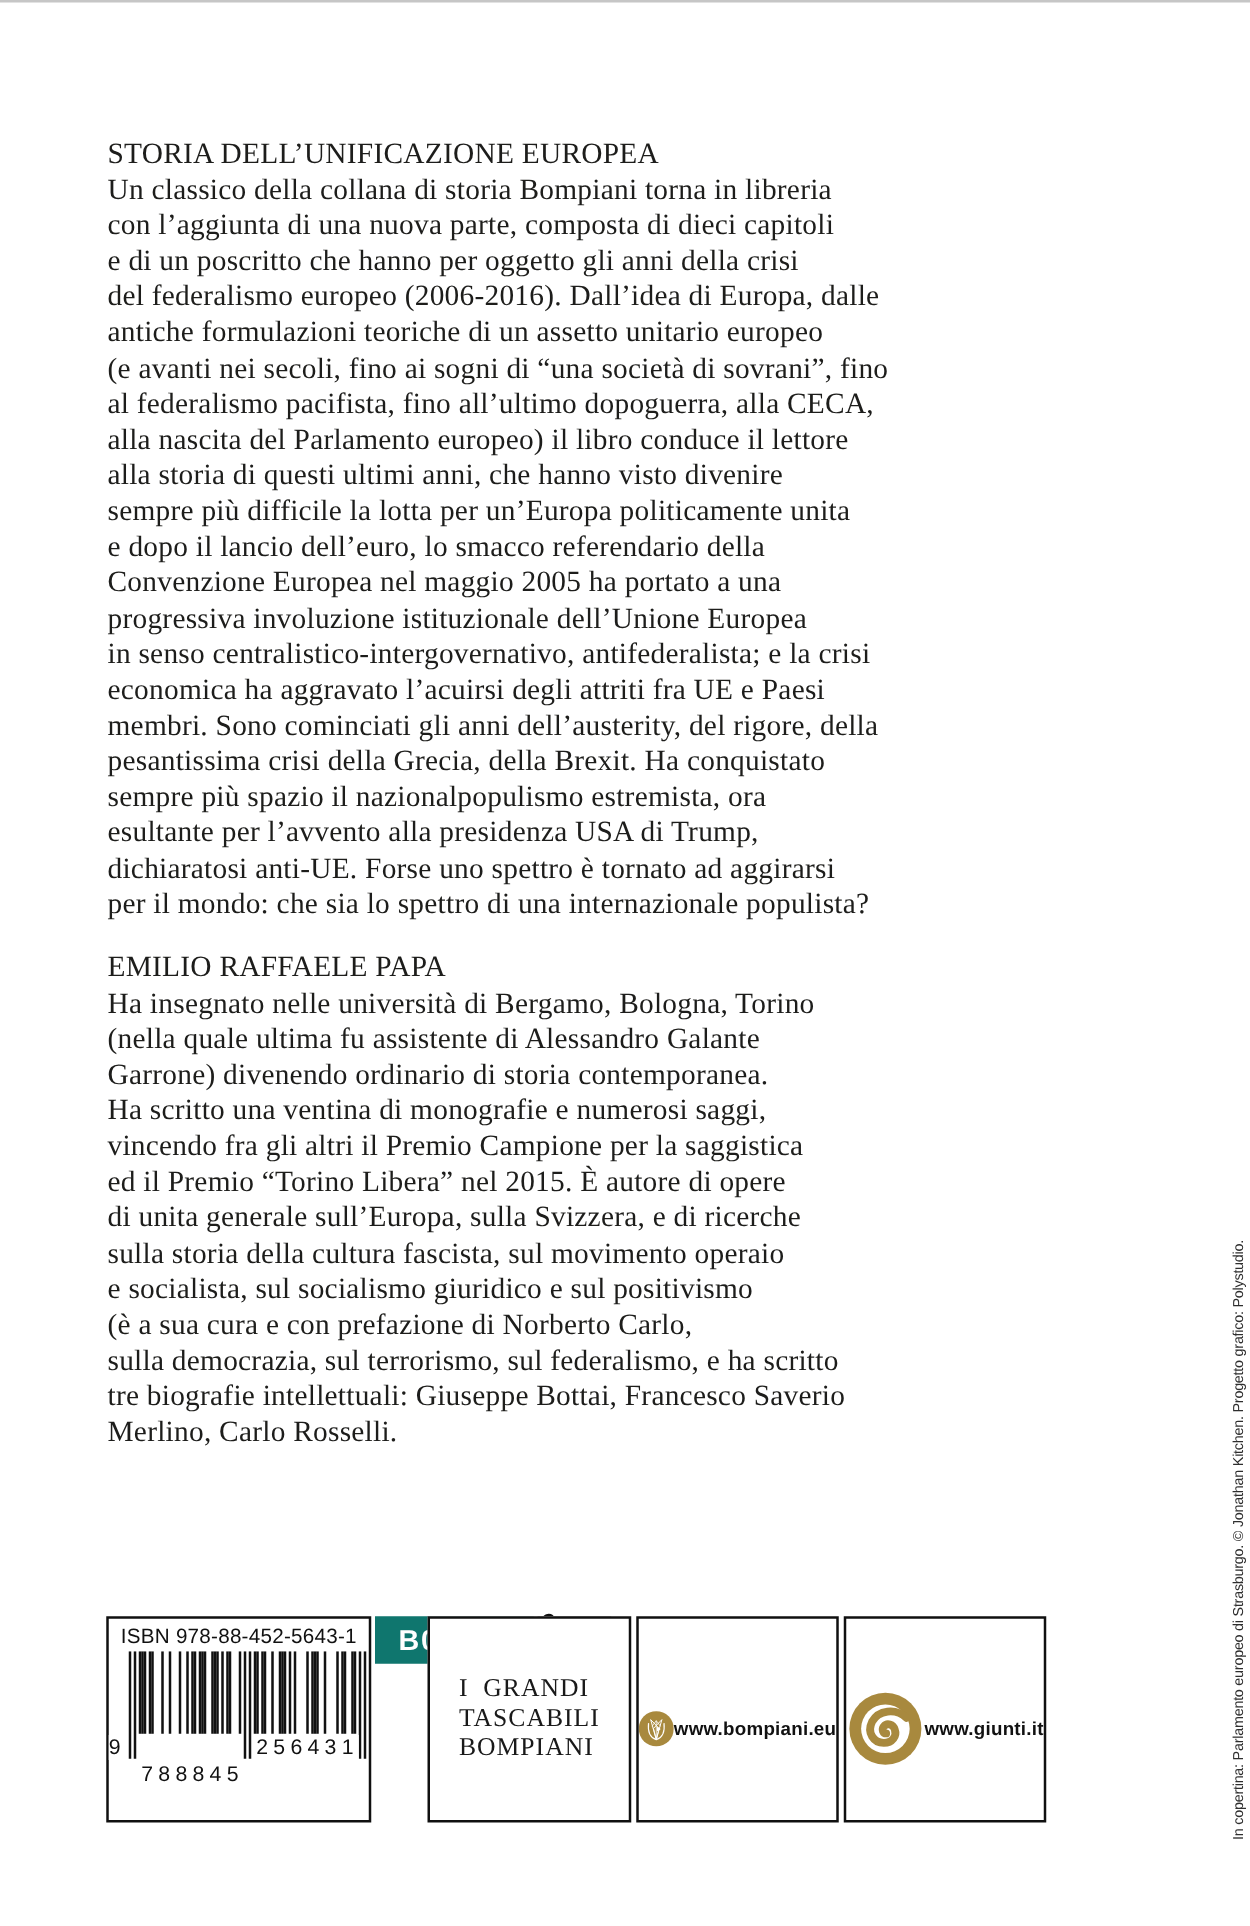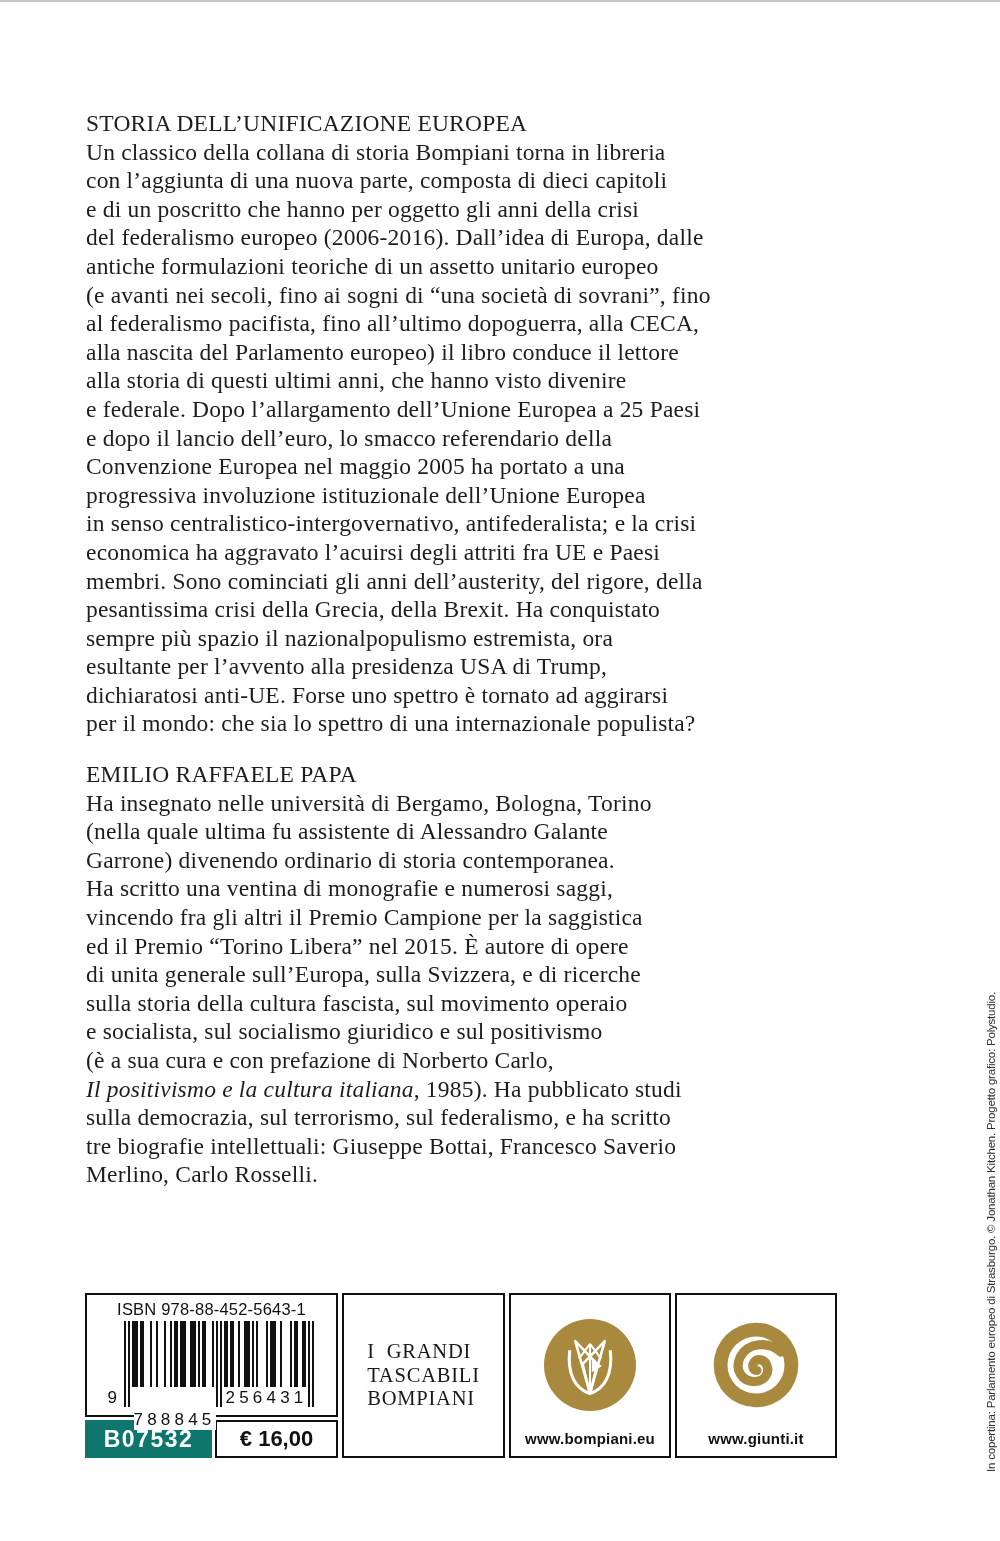--- a/index.html
+++ b/index.html
@@ -17,40 +17,40 @@
   #bio{top:760px;}
   .block-title{white-space:nowrap;}
 
   
   .spine{position:absolute;left:985px;top:1472px;transform:rotate(-90deg);transform-origin:top left;
     font-family:"Liberation Sans", sans-serif;font-size:11.5px;letter-spacing:-.2px;color:#2e2e2e;white-space:nowrap;}
 
   
   .footer{position:absolute;left:85px;top:1293px;height:165px;display:flex;gap:4px;font-family:"Liberation Sans", sans-serif;}
   .bordered{border:2px solid #101010;background:#fff;box-sizing:border-box;}
-  .barcode-col{width:253px;display:flex;flex-direction:column;gap:3px;}
+  .barcode-col{width:253px;display:flex;flex-direction:row;gap:3px;}
   .isbn-box{flex:1;display:flex;flex-direction:column;align-items:center;padding-top:5px;}
   .isbn-label{font-size:16.5px;color:#111;letter-spacing:.2px;}
   .ean{position:relative;width:208px;height:88px;margin-top:2px;}
   .ean svg{position:absolute;left:0;top:0;}
   .ean-digits{position:absolute;top:67px;left:0;width:208px;height:20px;font-size:17px;color:#111;}
   .ean-digits span{position:absolute;top:0;background:#fff;}
   .ean-digits .d9{left:0;}
   .ean-digits .g1{left:26px;width:82px;text-align:center;letter-spacing:4.2px;margin-top:22px;}
   .ean-digits .g2{left:118px;width:82px;text-align:center;letter-spacing:4.2px;}
   .code-row{display:flex;gap:3px;height:38px;}
   .code-box{width:127px;background:#0f766e;color:#ffffff;display:flex;align-items:center;justify-content:center;
     font-weight:bold;font-size:23px;letter-spacing:1.5px;box-sizing:border-box;}
   .price-box{flex:1;display:flex;align-items:center;justify-content:center;font-weight:bold;font-size:22px;color:#101010;}
 
   .collana-box{width:163px;display:flex;align-items:center;justify-content:center;}
   .collana{font-family:"Liberation Serif", serif;font-size:20.5px;line-height:23.5px;letter-spacing:.8px;color:#191919;}
   .collana .tline{white-space:pre;}
 
-  .logo-box{width:162px;display:flex;flex-direction:column;align-items:center;justify-content:space-between;
+  .logo-box{width:162px;display:flex;flex-direction:row;align-items:center;justify-content:space-between;
     padding:24px 0 9px 0;box-sizing:border-box;}
   .logo-circle{width:92px;height:92px;}
   .url{font-size:15px;font-weight:bold;color:#111;letter-spacing:.2px;}
 </style>
 </head>
 <body>
 
 <div class="top-edge"></div>
 
 <div class="textblock" id="synopsis">
@@ -58,21 +58,21 @@
   <div>
       <div class="tline"><span>Un classico della collana di storia Bompiani torna in libreria</span></div>
       <div class="tline"><span>con l’aggiunta di una nuova parte, composta di dieci capitoli</span></div>
       <div class="tline"><span>e di un poscritto che hanno per oggetto gli anni della crisi</span></div>
       <div class="tline"><span>del federalismo europeo (2006-2016). Dall’idea di Europa, dalle</span></div>
       <div class="tline"><span>antiche formulazioni teoriche di un assetto unitario europeo</span></div>
       <div class="tline"><span>(e avanti nei secoli, fino ai sogni di “una società di sovrani”, fino</span></div>
       <div class="tline"><span>al federalismo pacifista, fino all’ultimo dopoguerra, alla CECA,</span></div>
       <div class="tline"><span>alla nascita del Parlamento europeo) il libro conduce il lettore</span></div>
       <div class="tline"><span>alla storia di questi ultimi anni, che hanno visto divenire</span></div>
-      <div class="tline"><span>e federale. Dopo l’allargamento dell’Unione Europea a 25 Paesi</span></div>
+      <div class="tline"><span>sempre più difficile la lotta per un’Europa politicamente unita</span></div>
       <div class="tline"><span>e dopo il lancio dell’euro, lo smacco referendario della</span></div>
       <div class="tline"><span>Convenzione Europea nel maggio 2005 ha portato a una</span></div>
       <div class="tline"><span>progressiva involuzione istituzionale dell’Unione Europea</span></div>
       <div class="tline"><span>in senso centralistico-intergovernativo, antifederalista; e la crisi</span></div>
       <div class="tline"><span>economica ha aggravato l’acuirsi degli attriti fra UE e Paesi</span></div>
       <div class="tline"><span>membri. Sono cominciati gli anni dell’austerity, del rigore, della</span></div>
       <div class="tline"><span>pesantissima crisi della Grecia, della Brexit. Ha conquistato</span></div>
       <div class="tline"><span>sempre più spazio il nazionalpopulismo estremista, ora</span></div>
       <div class="tline"><span>esultante per l’avvento alla presidenza USA di Trump,</span></div>
       <div class="tline"><span>dichiaratosi anti-UE. Forse uno spettro è tornato ad aggirarsi</span></div>
@@ -86,21 +86,20 @@
       <div class="tline"><span>Ha insegnato nelle università di Bergamo, Bologna, Torino</span></div>
       <div class="tline"><span>(nella quale ultima fu assistente di Alessandro Galante</span></div>
       <div class="tline"><span>Garrone) divenendo ordinario di storia contemporanea.</span></div>
       <div class="tline"><span>Ha scritto una ventina di monografie e numerosi saggi,</span></div>
       <div class="tline"><span>vincendo fra gli altri il Premio Campione per la saggistica</span></div>
       <div class="tline"><span>ed il Premio “Torino Libera” nel 2015. È autore di opere</span></div>
       <div class="tline"><span>di unita generale sull’Europa, sulla Svizzera, e di ricerche</span></div>
       <div class="tline"><span>sulla storia della cultura fascista, sul movimento operaio</span></div>
       <div class="tline"><span>e socialista, sul socialismo giuridico e sul positivismo</span></div>
       <div class="tline"><span>(è a sua cura e con prefazione di Norberto Carlo,</span></div>
-      <div class="tline"><span class="it">Il positivismo e la cultura italiana</span><span>, 1985). Ha pubblicato studi</span></div>
       <div class="tline"><span>sulla democrazia, sul terrorismo, sul federalismo, e ha scritto</span></div>
       <div class="tline"><span>tre biografie intellettuali: Giuseppe Bottai, Francesco Saverio</span></div>
       <div class="tline"><span>Merlino, Carlo Rosselli.</span></div>
     </div>
 </div>
 
 <div class="spine">In copertina: Parlamento europeo di Strasburgo. © Jonathan Kitchen. Progetto grafico: Polystudio.</div>
 
 <div class="footer">
 

